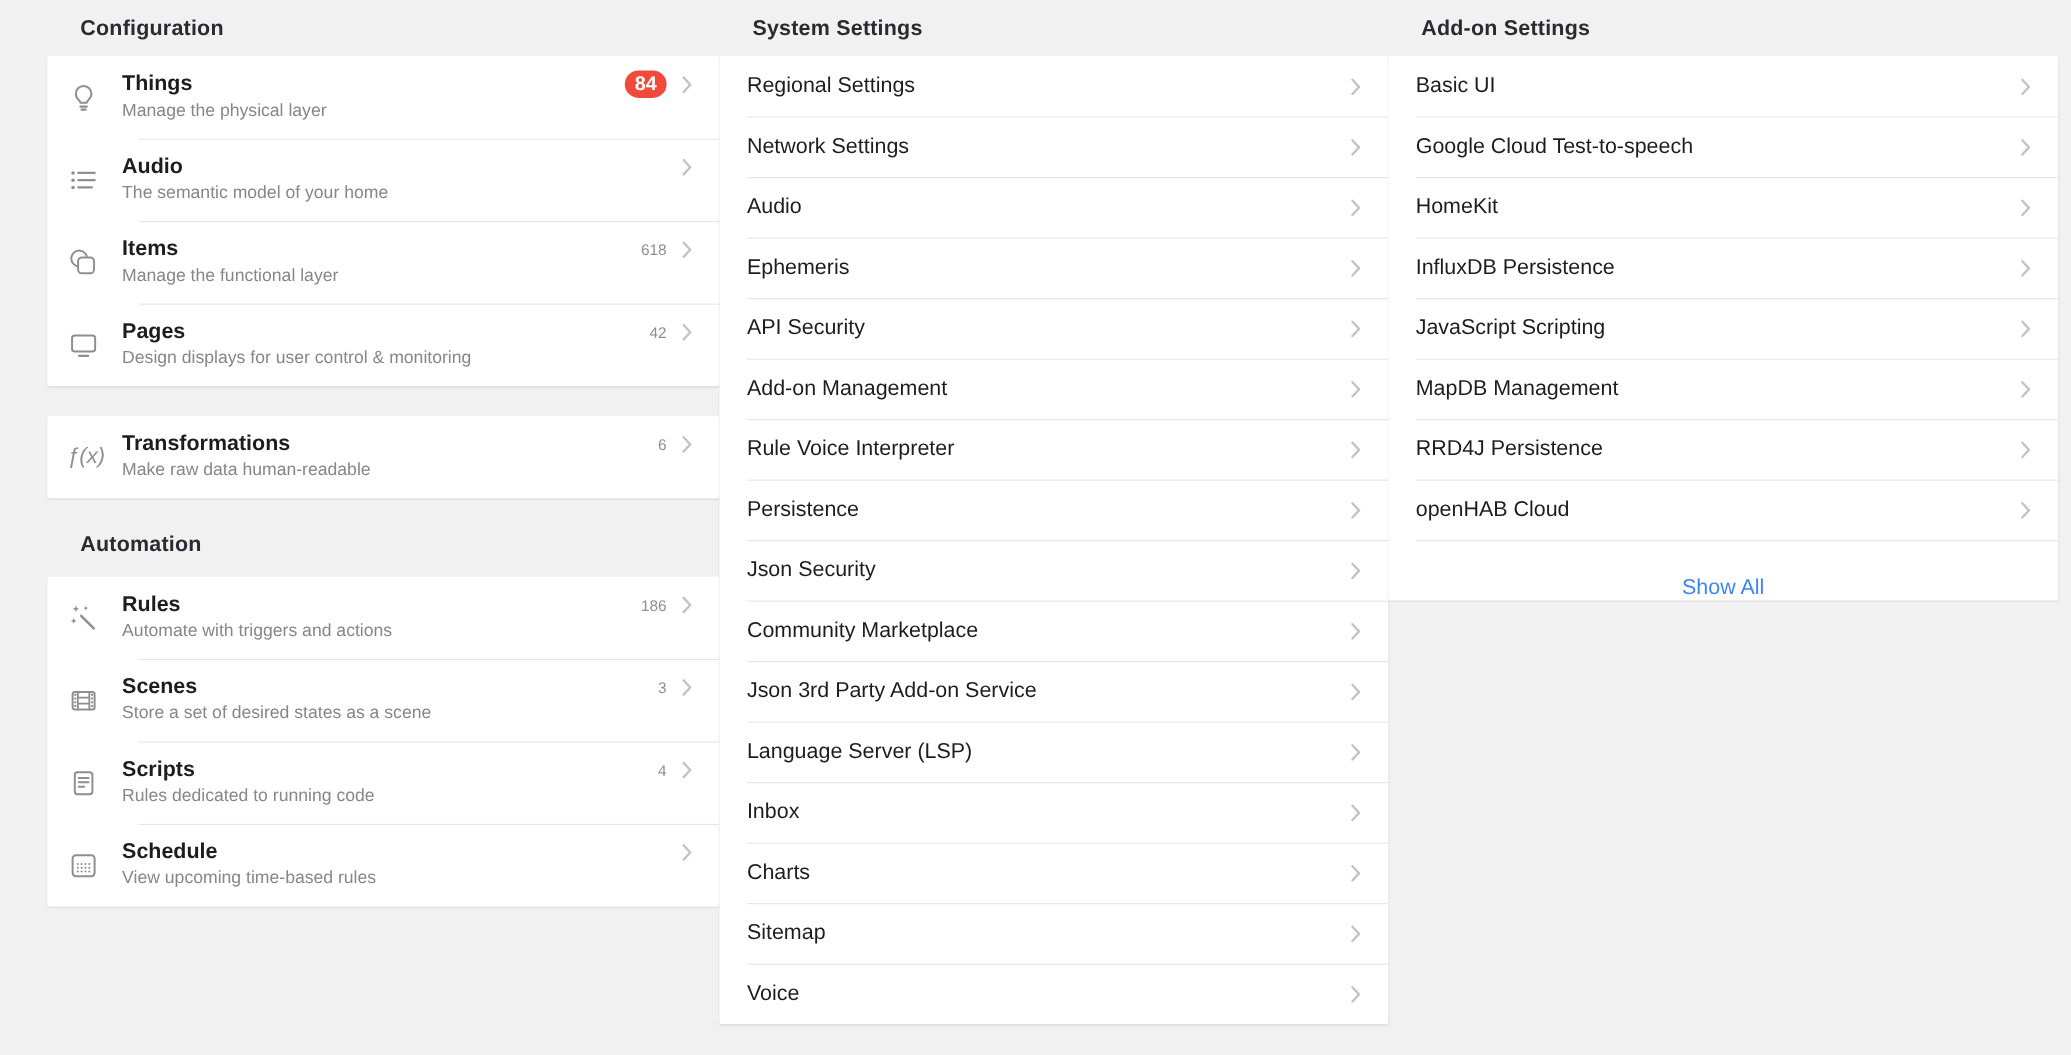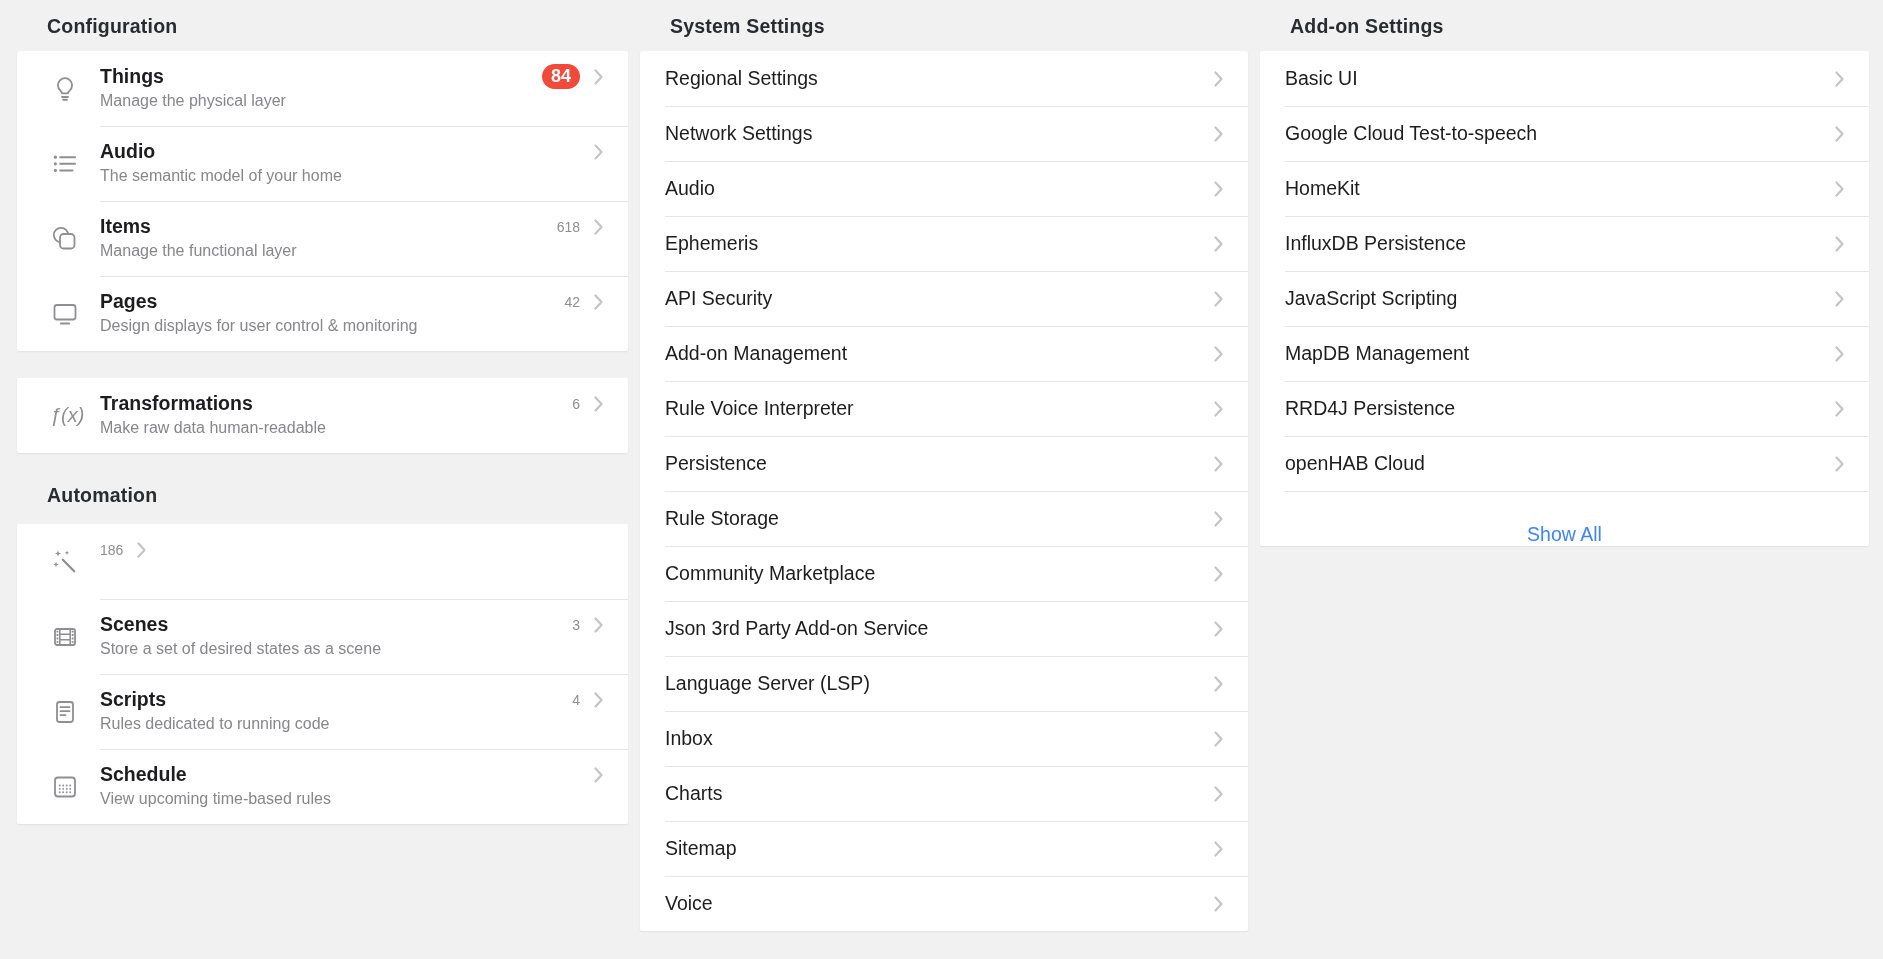--- a/index.html
+++ b/index.html
@@ -17,37 +17,37 @@
     --link-blue:#3d84f7;
   }
   *{box-sizing:border-box;}
   html,body{margin:0;padding:0;}
   body{
     width:1883px;height:959px;overflow:hidden;
     background:var(--page-bg);
     font-family:"Liberation Sans","DejaVu Sans",sans-serif;
     color:var(--item-text);
   }
-  .layout{display:flex;padding:0 14px 0 17px;gap:12px;width:1846px;}
+  .layout{display:flex;padding:0 14px 0 17px;width:1846px;margin-left:26px;}
   .col{flex:none;}
   .col-1{width:611px;}
   .col-2{width:608px;}
   .col-3{width:609px;}
   .block-title{
     margin:14px 0 12px;padding-left:30px;height:25px;line-height:25px;
     font-size:19.5px;font-weight:700;color:var(--header-text);letter-spacing:.2px;
   }
   .block-title.automation{margin:30px 0 16px;}
   .card{
     background:var(--card-bg);border-radius:2px;
     box-shadow:0 1px 2px rgba(0,0,0,.07);
   }
   .card.gap-top{margin-top:27px;}
   
-  .mrow{position:relative;height:75px;display:flex;padding:0 25px 0 33px;cursor:pointer;}
+  .mrow{position:relative;height:75px;display:flex;padding:0 25px 0 18px;cursor:pointer;}
   .mrow:not(:first-child)::before{
     content:"";position:absolute;left:83px;right:0;top:0;height:1px;background:var(--divider);
   }
   .micon{flex:none;width:30px;height:30px;margin-right:20px;align-self:center;color:var(--icon-gray);}
   .micon svg{display:block;}
   .ficon{
     flex:none;width:30px;margin-right:20px;align-self:center;color:var(--icon-gray);
     font-style:italic;font-size:20px;text-align:center;white-space:nowrap;
   }
   .mtext{flex:1;min-width:0;padding-top:13px;}
@@ -188,20 +188,24 @@
     <div class="card">
         <div class="mrow">
           <span class="micon">
             <svg width="30" height="30" viewBox="0 0 30 30" fill="none" stroke="currentColor" stroke-width="1.8" stroke-linecap="round" stroke-linejoin="round">
               <line x1="12.8" y1="12.8" x2="24.2" y2="24.2" stroke-width="2.3"></line>
      <path d="M8 3.4 L8.868 5.632 L11.1 6.5 L8.868 7.368 L8 9.6 L7.132 7.368 L4.9 6.5 L7.132 5.632 Z" fill="currentColor" stroke="none"></path>
      <path d="M17 3.5999999999999996 L17.616 5.183999999999999 L19.2 5.8 L17.616 6.416 L17 8 L16.384 6.416 L14.8 5.8 L16.384 5.183999999999999 Z" fill="currentColor" stroke="none"></path>
      <path d="M6 14.8 L6.756 16.744 L8.7 17.5 L6.756 18.256 L6 20.2 L5.244 18.256 L3.3 17.5 L5.244 16.744 Z" fill="currentColor" stroke="none"></path>
             </svg>
           </span>
+      <div class="mtext">
+        <div class="mtitle">Rules</div>
+        <div class="msub">Automate with triggers and actions</div>
+      </div>
       <div class="mafter">
             <span class="count">186</span>
             <span class="chev">
               <svg width="9" height="16" viewBox="0 0 9 16" fill="none" stroke="currentColor" stroke-width="2.2" stroke-linecap="round" stroke-linejoin="round">
                 <polyline points="1.5,1.5 7.5,8 1.5,14.5"></polyline>
               </svg>
             </span>
           </div>
         </div>
         <div class="mrow">
@@ -351,21 +355,21 @@
         </div>
         <div class="srow">
           <span class="slabel">Persistence</span>
       <span class="chev">
             <svg width="9" height="16" viewBox="0 0 9 16" fill="none" stroke="currentColor" stroke-width="2.2" stroke-linecap="round" stroke-linejoin="round">
               <polyline points="1.5,1.5 7.5,8 1.5,14.5"></polyline>
             </svg>
           </span>
         </div>
         <div class="srow">
-          <span class="slabel">Rule Storage</span>
+          <span class="slabel">Json Security</span>
       <span class="chev">
             <svg width="9" height="16" viewBox="0 0 9 16" fill="none" stroke="currentColor" stroke-width="2.2" stroke-linecap="round" stroke-linejoin="round">
               <polyline points="1.5,1.5 7.5,8 1.5,14.5"></polyline>
             </svg>
           </span>
         </div>
         <div class="srow">
           <span class="slabel">Community Marketplace</span>
       <span class="chev">
             <svg width="9" height="16" viewBox="0 0 9 16" fill="none" stroke="currentColor" stroke-width="2.2" stroke-linecap="round" stroke-linejoin="round">

